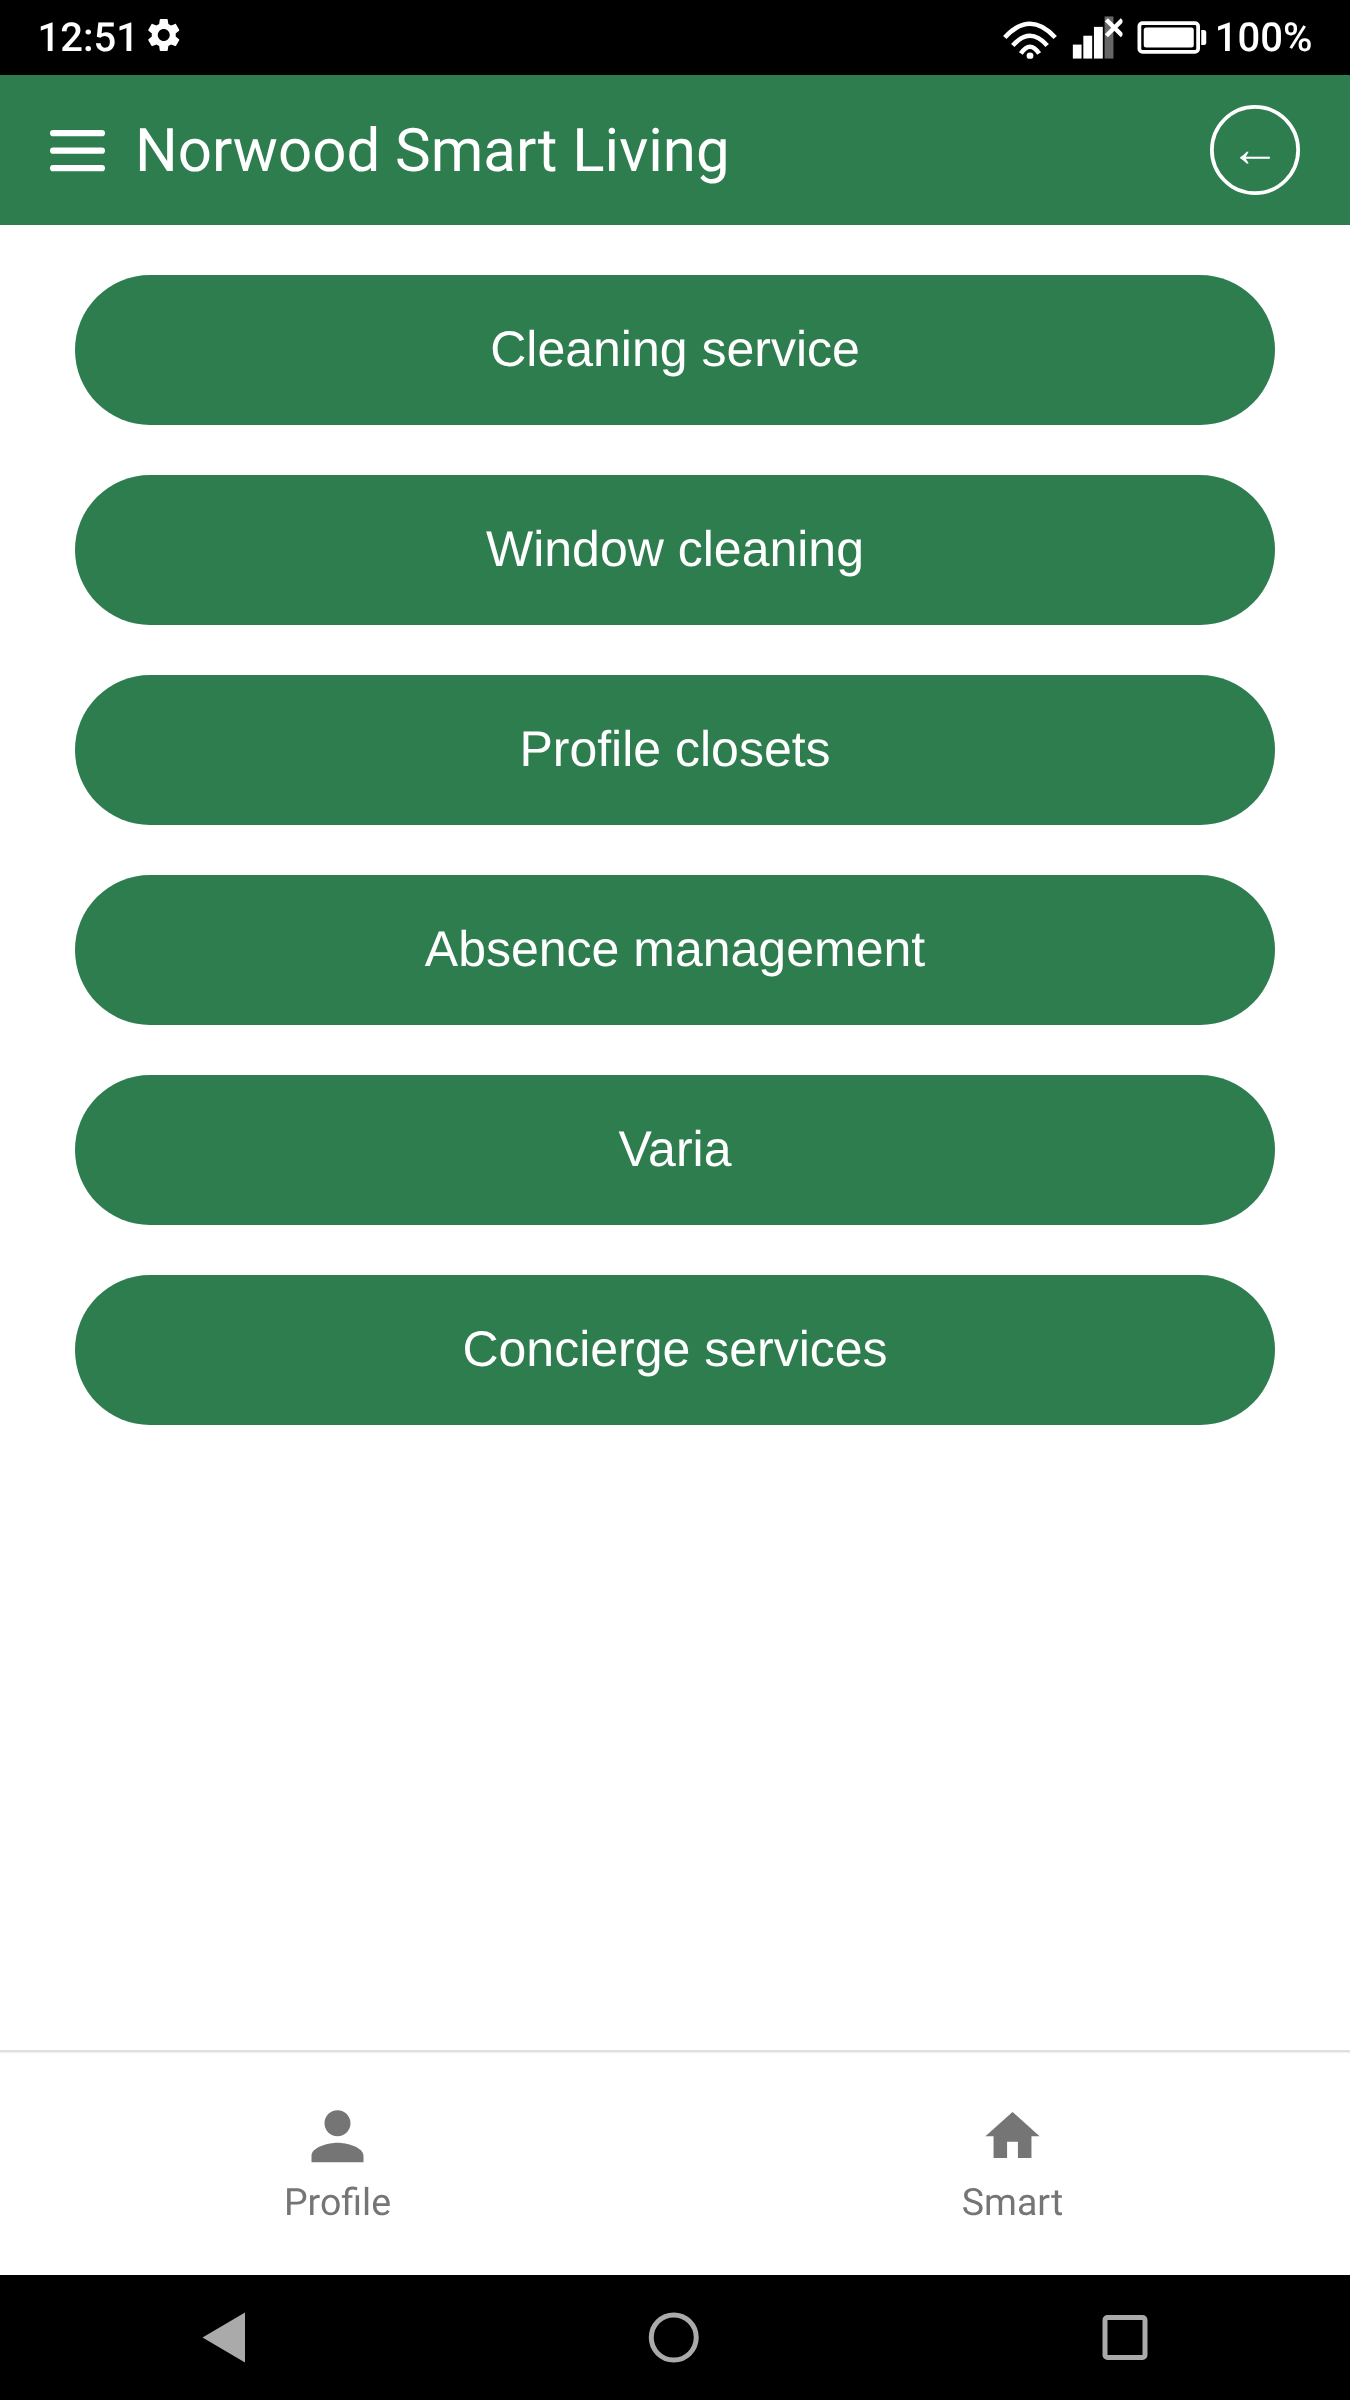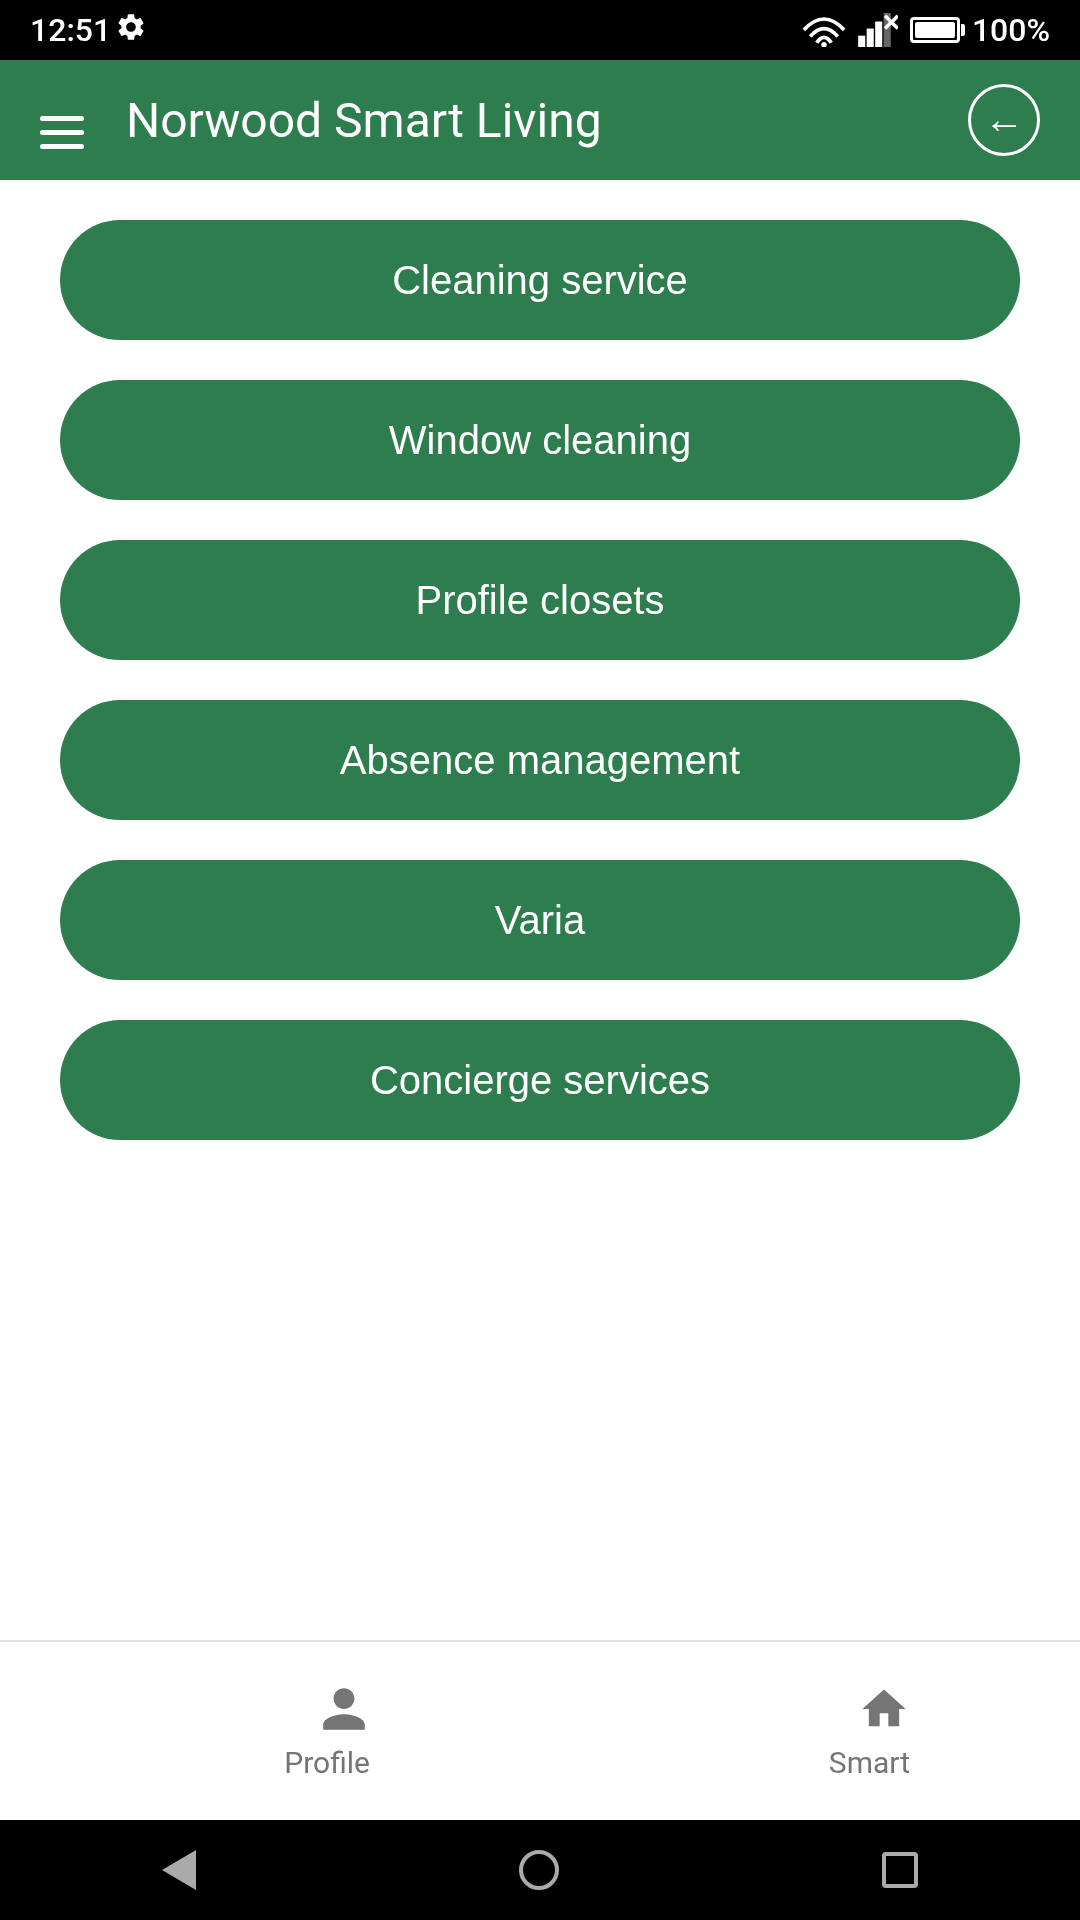--- a/index.html
+++ b/index.html
@@ -85,22 +85,22 @@
       height: 120px;
       display: flex;
       align-items: center;
       justify-content: space-between;
       padding: 0 40px;
       flex-shrink: 0;
     }
 
     .app-bar-left {
       display: flex;
-      align-items: flex-end;
-      gap: 42px;
+      align-items: center;
+      gap: 24px;
     }
 
     .hamburger-icon {
       display: flex;
       flex-direction: column;
       gap: 9px;
       cursor: pointer;
     }
 
     .hamburger-icon span {
@@ -169,21 +169,21 @@
       border-top: 2px solid #e0e0e0;
       display: flex;
       align-items: center;
       justify-content: space-around;
       flex-shrink: 0;
     }
 
     .nav-item {
       display: flex;
       flex-direction: column;
-      align-items: flex-end;
+      align-items: center;
       gap: 10px;
       cursor: pointer;
       width: 200px;
     }
 
     .nav-label {
       font-size: 30px;
       color: #757575;
       font-weight: 400;
     }
@@ -239,21 +239,21 @@
     
     .home-svg {
       width: 52px;
       height: 52px;
     }
   </style>
 </head>
 <body>
 
 <div class="status-bar">
-  <div style="display:flex; gap:4px;">
+  <div style="display:flex; align-items:center; gap:4px;">
     <span class="status-bar-time">12:51</span>
     <span class="gear-icon">
       <svg width="32" height="32" viewBox="0 0 24 24" fill="white">
         <path d="M19.14,12.94c0.04-0.3,0.06-0.61,0.06-0.94c0-0.32-0.02-0.64-0.07-0.94l2.03-1.58c0.18-0.14,0.23-0.41,0.12-0.61 l-1.92-3.32c-0.12-0.22-0.37-0.29-0.59-0.22l-2.39,0.96c-0.5-0.38-1.03-0.7-1.62-0.94L14.4,2.81c-0.04-0.24-0.24-0.41-0.48-0.41 h-3.84c-0.24,0-0.43,0.17-0.47,0.41L9.25,5.35C8.66,5.59,8.12,5.92,7.63,6.29L5.24,5.33c-0.22-0.08-0.47,0-0.59,0.22L2.74,8.87 C2.62,9.08,2.66,9.34,2.86,9.48l2.03,1.58C4.84,11.36,4.8,11.69,4.8,12s0.02,0.64,0.07,0.94l-2.03,1.58 c-0.18,0.14-0.23,0.41-0.12,0.61l1.92,3.32c0.12,0.22,0.37,0.29,0.59,0.22l2.39-0.96c0.5,0.38,1.03,0.7,1.62,0.94l0.36,2.54 c0.05,0.24,0.24,0.41,0.48,0.41h3.84c0.24,0,0.44-0.17,0.47-0.41l0.36-2.54c0.59-0.24,1.13-0.56,1.62-0.94l2.39,0.96 c0.22,0.08,0.47,0,0.59-0.22l1.92-3.32c0.12-0.22,0.07-0.47-0.12-0.61L19.14,12.94z M12,15.6c-1.98,0-3.6-1.62-3.6-3.6 s1.62-3.6,3.6-3.6s3.6,1.62,3.6,3.6S13.98,15.6,12,15.6z"></path>
       </svg>
     </span>
   </div>
   <div class="status-right">
 
     <svg width="44" height="34" viewBox="0 0 24 18" fill="white">

